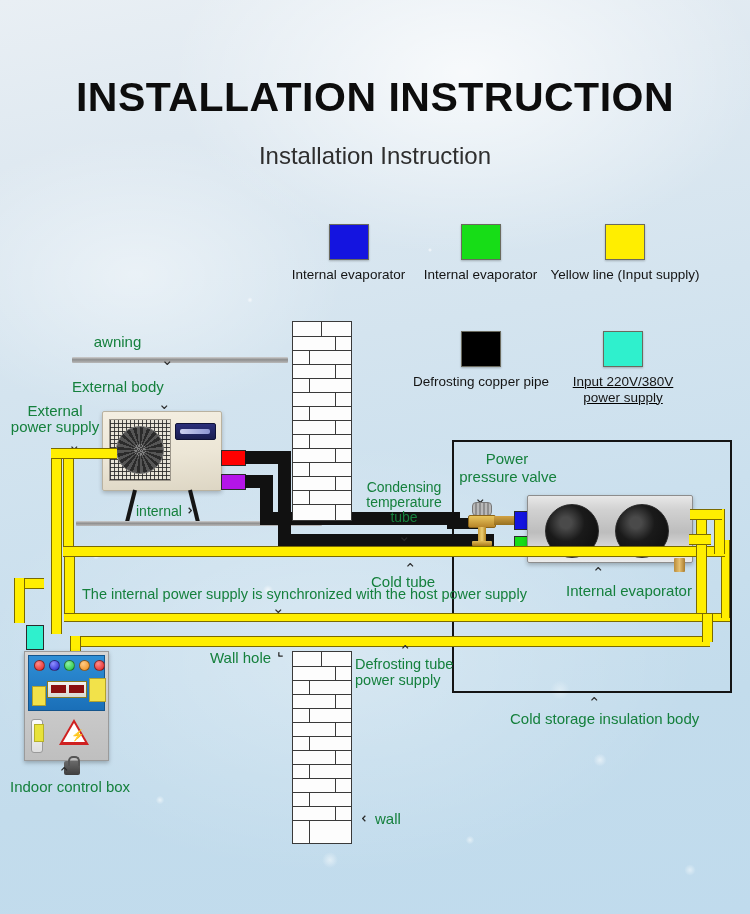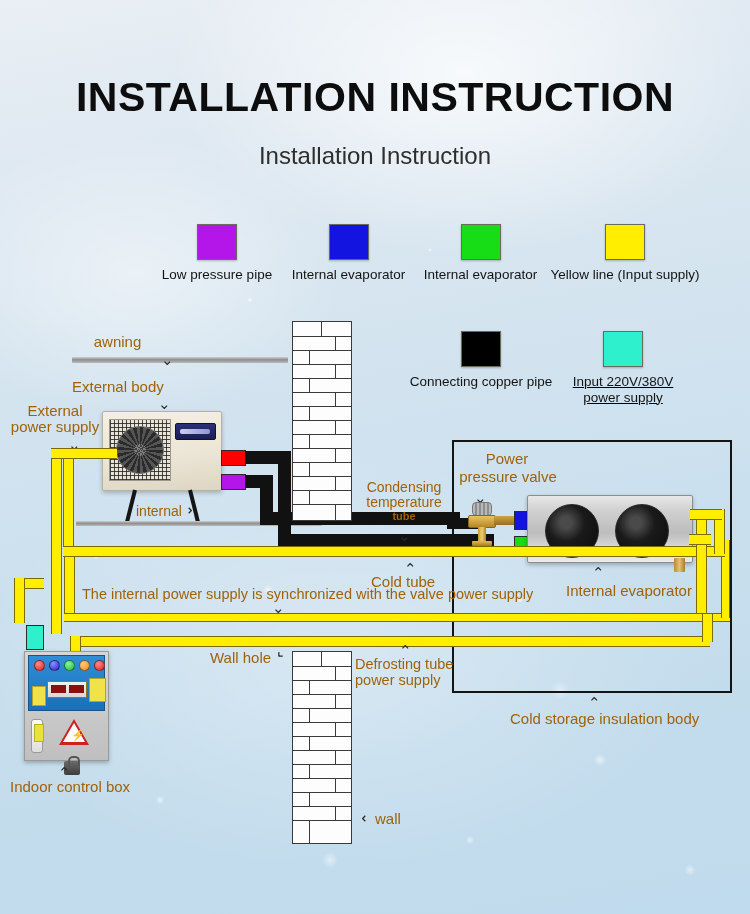--- a/index.html
+++ b/index.html
@@ -52,21 +52,21 @@
     width:40px; height:36px; border:1px solid #6a6a5e; margin:0 auto;
     box-shadow:0 1px 2px rgba(0,0,0,.25);
   }
   .legend-label {
     margin-top:7px; font-size:13.5px; color:#141414; white-space:nowrap; line-height:1.15;
   }
 
   
   .bar { position:absolute; background:linear-gradient(180deg,#cfcfcf,#8e8e8e 45%,#b9b9b9); border-radius:1px; }
   .caret { position:absolute; font-size:15px; color:#2a2a2a; line-height:1; }
-  .lbl { position:absolute; font-size:15px; color:#a16207; line-height:1.12; white-space:nowrap; }
+  .lbl { position:absolute; font-size:15px; color:#15803d; line-height:1.12; white-space:nowrap; }
   .lbl.c { text-align:center; }
 
   
   .wall { position:absolute; border:1.4px solid #3a3a3a; background:#fdfdfd; overflow:hidden; }
   .brow { position:absolute; left:0; right:0; border-bottom:1.4px solid #3a3a3a; }
   .bdiv { position:absolute; width:1.4px; background:#3a3a3a; }
 
   
   .pipe { position:absolute; }
   .black { background:#111; }
@@ -192,40 +192,36 @@
 </head>
 <body>
 
 <div id="stage">
 
   <div class="frost"></div>
 
   <div class="title">INSTALLATION INSTRUCTION</div>
   <div class="subtitle">Installation Instruction</div>
 
-  <div class="legend-item" style="left:152px; top:224px; width:130px;">
-    <div class="swatch" style="background:#b415e8;"></div>
-    <div class="legend-label">Low pressure pipe</div>
-  </div>
   <div class="legend-item" style="left:281px; top:224px; width:135px;">
     <div class="swatch" style="background:#1414e0;"></div>
     <div class="legend-label">Internal evaporator</div>
   </div>
   <div class="legend-item" style="left:413px; top:224px; width:135px;">
     <div class="swatch" style="background:#17dd17;"></div>
     <div class="legend-label">Internal evaporator</div>
   </div>
   <div class="legend-item" style="left:545px; top:224px; width:160px;">
     <div class="swatch" style="background:#ffee00;"></div>
     <div class="legend-label">Yellow line (Input supply)</div>
   </div>
 
   <div class="legend-item" style="left:398px; top:331px; width:166px;">
     <div class="swatch" style="background:#000000;"></div>
-    <div class="legend-label">Connecting copper pipe</div>
+    <div class="legend-label">Defrosting copper pipe</div>
   </div>
   <div class="legend-item" style="left:562px; top:331px; width:122px;text-decoration:underline;">
     <div class="swatch" style="background:#2ff0cd;"></div>
     <div class="legend-label">Input 220V/380V</div>
     <div class="legend-label" style="margin-top:0;">power supply</div>
   </div>
 
   <div class="box-outline" style="left:452px; top:440px; width:280px; height:253px;"></div>
 
   <div class="pipe yellow" style="left:64px; top:613px; width:666px; height:9px;"></div>
@@ -294,21 +290,21 @@
     <div class="bdiv" style="left:16px; top:112px; height:14px;"></div>
     <div class="bdiv" style="left:42px; top:126px; height:14px;"></div>
     <div class="bdiv" style="left:16px; top:140px; height:14px;"></div>
     <div class="bdiv" style="left:42px; top:154px; height:14px;"></div>
     <div class="bdiv" style="left:16px; top:168px; height:14px;"></div>
     <div class="bdiv" style="left:42px; top:182px; height:18px;"></div>
   </div>
 
   <div class="lbl c" style="left:358px; top:480px; width:92px; font-size:14px;">Condensing</div>
   <div class="lbl c" style="left:353px; top:495px; width:102px; font-size:14px;">temperature</div>
-  <div class="lbl c" style="left:358px; top:510px; width:92px; font-size:11px;font-weight:bold;">tube</div>
+  <div class="lbl c" style="left:358px; top:510px; width:92px; font-size:14px;">tube</div>
   <div class="caret" style="left:398px; top:528px;">⌄</div>
 
   <div class="lbl c" style="left:452px; top:451px; width:110px;">Power</div>
   <div class="lbl c" style="left:440px; top:469px; width:136px;">pressure valve</div>
   <div class="caret" style="left:474px; top:490px;">⌄</div>
 
   <div class="valve" style="left:466px; top:502px; width:34px; height:46px;">
     <div class="valve-cap"></div>
     <div class="valve-body"></div>
     <div class="valve-stem"></div>
@@ -362,21 +358,21 @@
     </div>
     <div class="cbox-switch"></div>
     <div class="warn-border"></div>
     <div class="warn-inner"></div>
     <div class="bolt">⚡</div>
     <div class="cbox-lock"></div>
   </div>
   <div class="caret" style="left:58px; top:765px; transform:rotate(180deg);">⌄</div>
   <div class="lbl" style="left:10px; top:779px;">Indoor control box</div>
 
-  <div class="lbl" style="left:82px; top:586px; font-size:14.5px;">The internal power supply is synchronized with the valve power supply</div>
+  <div class="lbl" style="left:82px; top:586px; font-size:14.5px;">The internal power supply is synchronized with the host power supply</div>
   <div class="caret" style="left:272px; top:600px;">⌄</div>
 
   <div class="lbl" style="left:371px; top:574px;">Cold tube</div>
   <div class="caret" style="left:404px; top:561px; transform:rotate(180deg);">⌄</div>
 
   <div class="lbl" style="left:210px; top:650px;">Wall hole</div>
   <div class="caret" style="left:276px; top:645px; transform:rotate(45deg);">⌄</div>
 
   <div class="lbl" style="left:355px; top:656px; font-size:14.5px;">Defrosting tube</div>
   <div class="lbl" style="left:355px; top:672px; font-size:14.5px;">power supply</div>

